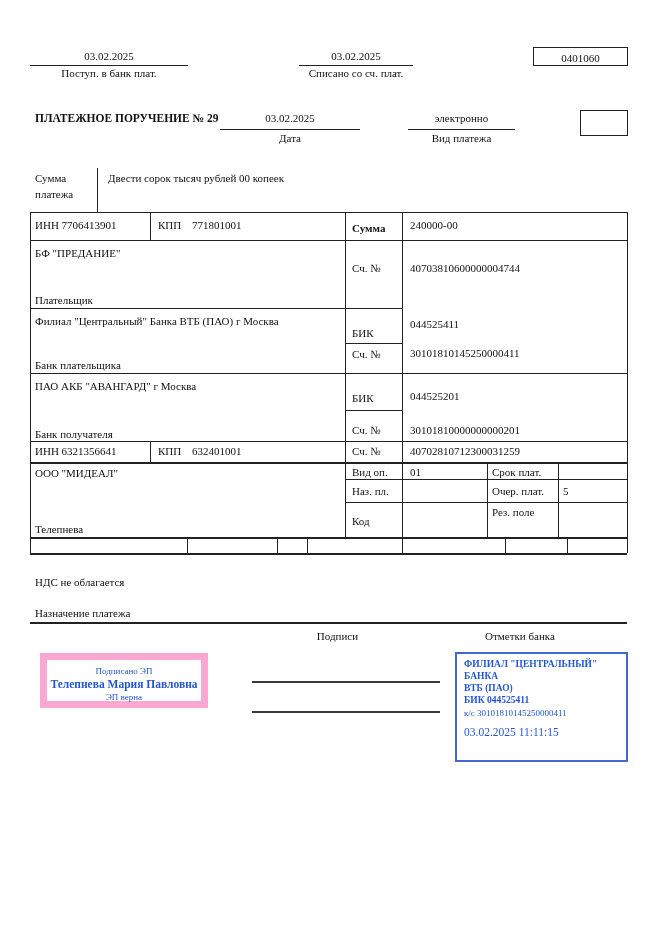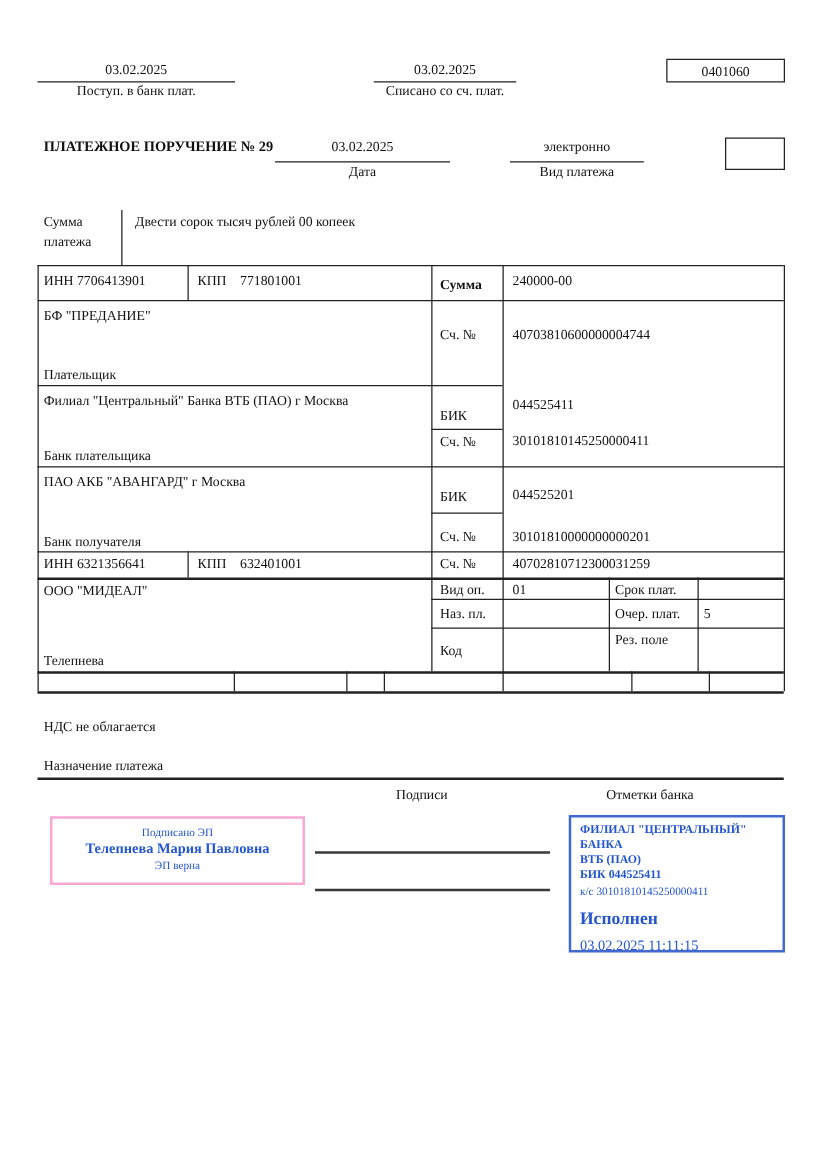--- a/index.html
+++ b/index.html
@@ -10,22 +10,22 @@
   }
   .abs{position:absolute;white-space:nowrap;}
   .ctr{text-align:center;}
   .b{font-weight:bold;}
   .line{position:absolute;background:#222;}
   .sig-line{position:absolute;background:#3a3a3a;}
   .box{position:absolute;border:1px solid #222;box-sizing:border-box;}
   .wrap{white-space:normal;}
   
   .stamp-left{
-    position:absolute;left:40px;top:653px;width:204px;height:55px;
-    border:2px solid #f9a8d4;box-sizing:border-box;text-align:center;
+    position:absolute;left:40px;top:653px;width:168px;height:55px;
+    border:7px solid #f9a8d4;box-sizing:border-box;text-align:center;
     color:#2356d0;
   }
   .stamp-right{
     position:absolute;left:455px;top:652px;width:173px;height:110px;
     border:2px solid #4169cf;box-sizing:border-box;color:#2356d0;
     padding:5px 4px 0 7px;white-space:normal;
   }
   .stamp-right div{line-height:1.25;}
 </style>
 </head>
@@ -107,21 +107,20 @@
     <div style="margin-top:6px;font-size:9px;">Подписано ЭП</div>
     <div class="b" style="margin-top:2px;font-size:11.5px;">Телепнева Мария Павловна</div>
     <div style="margin-top:2px;font-size:9px;">ЭП верна</div>
   </div>
 
   <div class="stamp-right">
     <div class="b" style="font-size:9.5px;">ФИЛИАЛ "ЦЕНТРАЛЬНЫЙ" БАНКА</div>
     <div class="b" style="font-size:9.5px;">ВТБ (ПАО)</div>
     <div class="b" style="font-size:9.5px;">БИК 044525411</div>
     <div style="font-size:9px;margin-top:1px;">к/с 30101810145250000411</div>
-    <div class="b" style="font-size:14px;margin-top:8px;">Исполнен</div>
     <div style="font-size:11.5px;margin-top:6px;">03.02.2025 11:11:15</div>
   </div>
 
 <div class="line" style="left: 30px; top: 65px; width: 158px; height: 1px;"></div>
     <div class="line" style="left: 299px; top: 65px; width: 114px; height: 1px;"></div>
     <div class="line" style="left: 220px; top: 129px; width: 140px; height: 1px;"></div>
     <div class="line" style="left: 408px; top: 129px; width: 107px; height: 1px;"></div>
     <div class="line" style="left: 30px; top: 212px; width: 597px; height: 1px;"></div>
     <div class="line" style="left: 30px; top: 240px; width: 597px; height: 1px;"></div>
     <div class="line" style="left: 30px; top: 308px; width: 372px; height: 1px;"></div>

